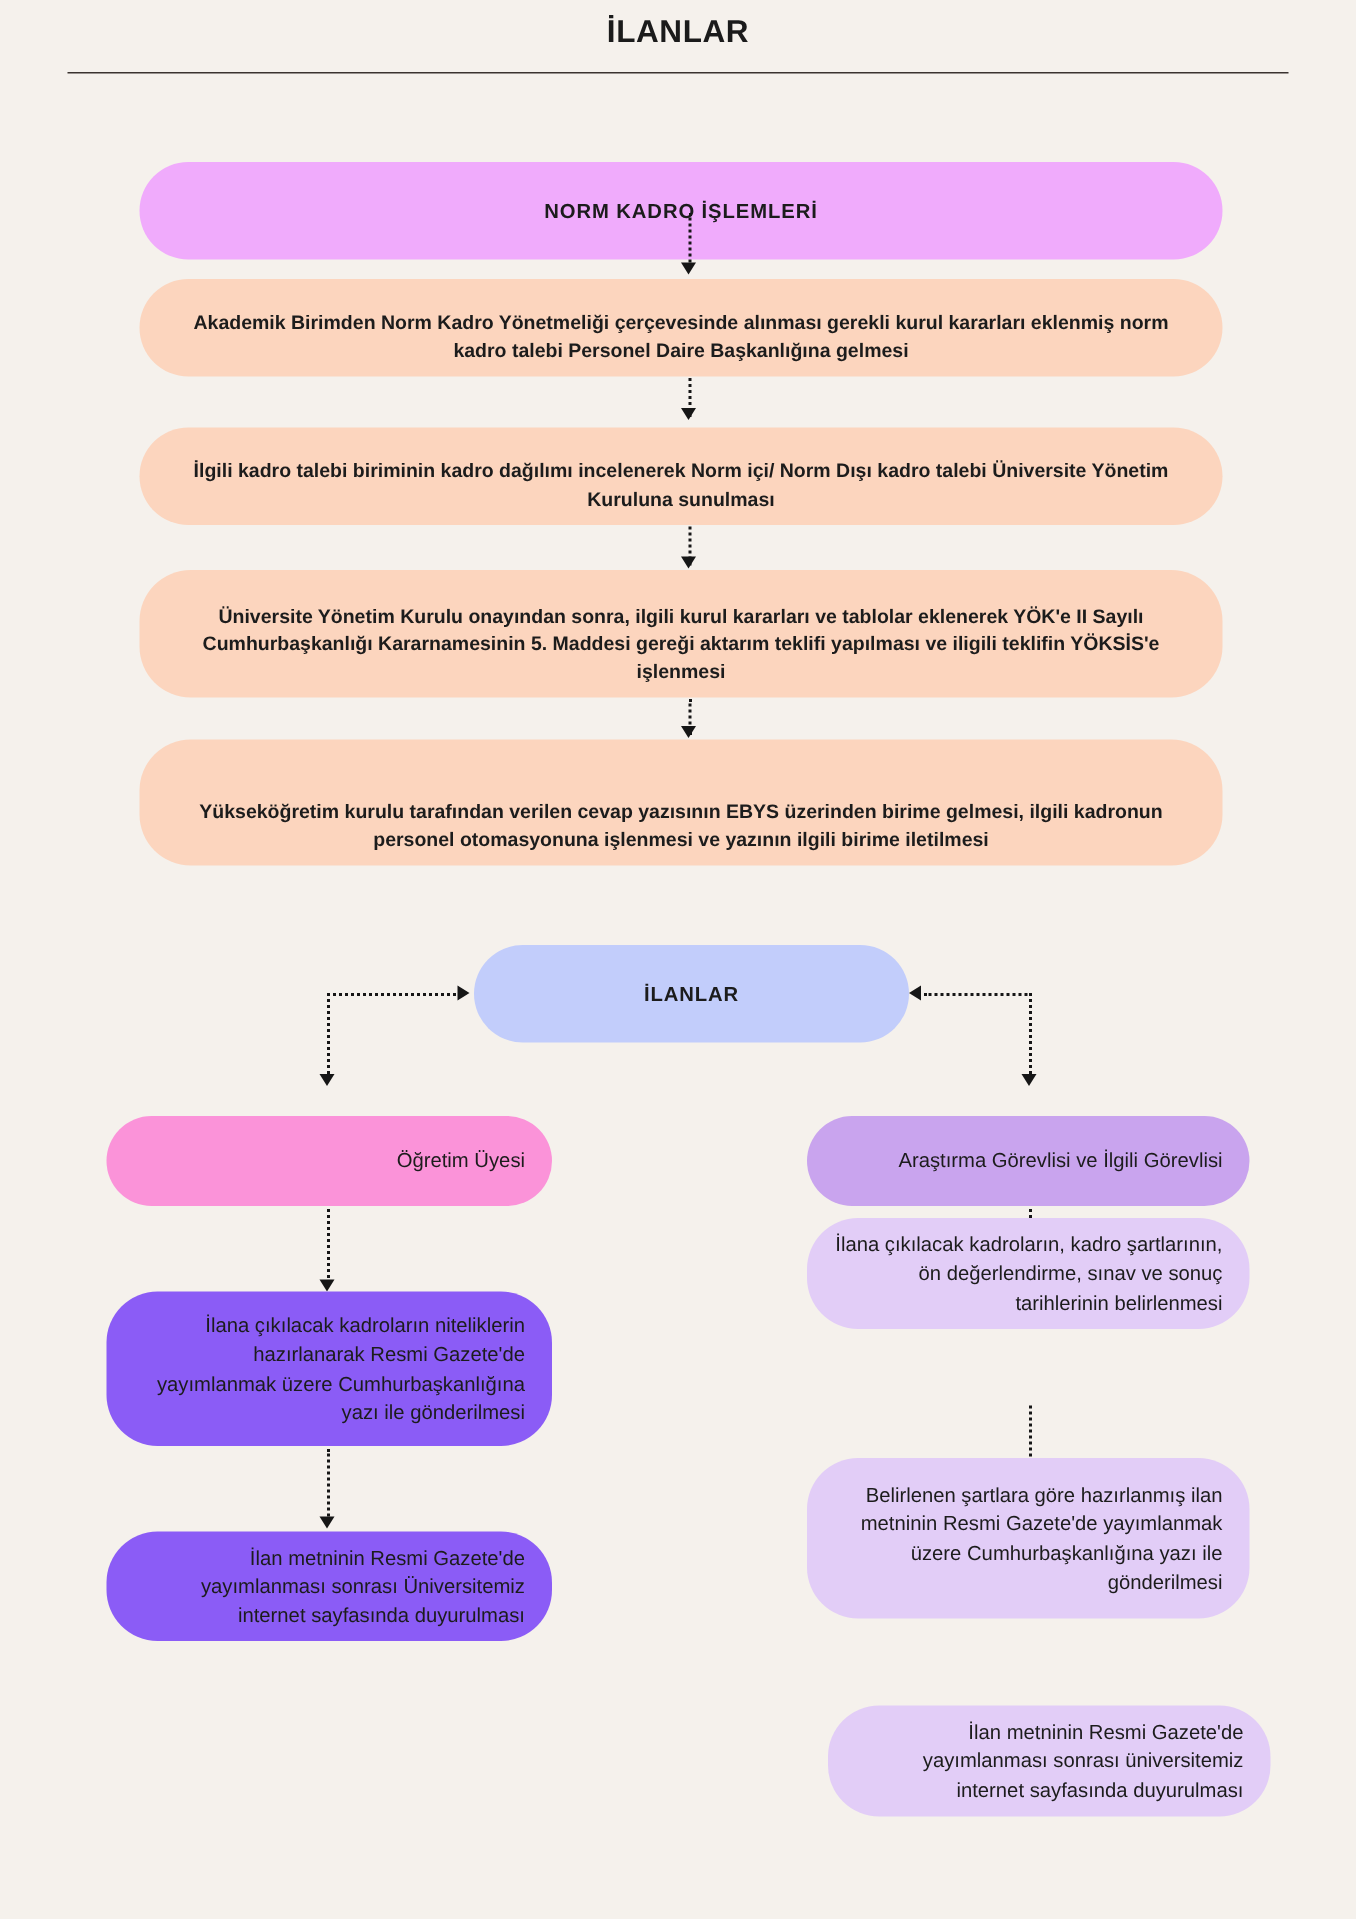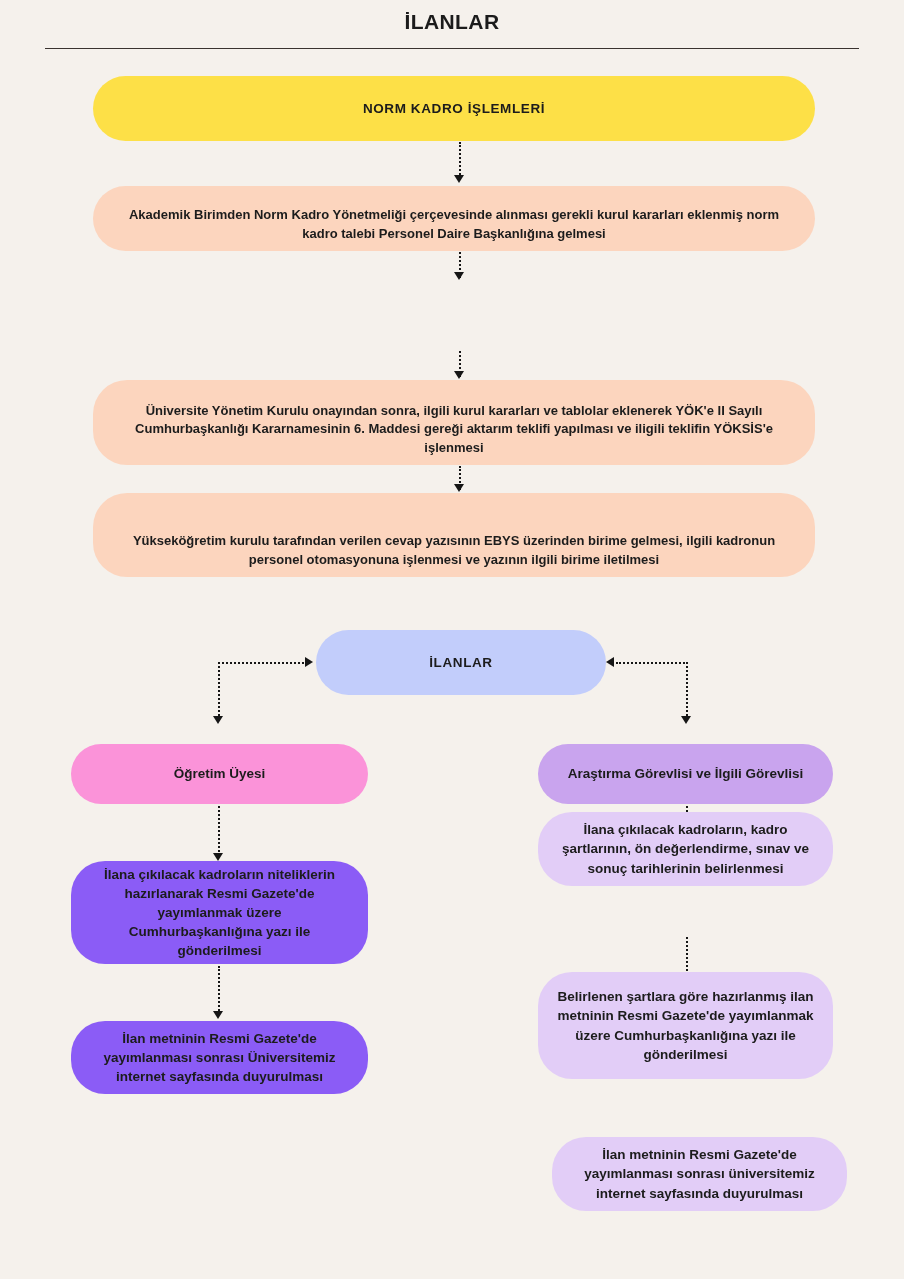--- a/index.html
+++ b/index.html
@@ -51,31 +51,31 @@
     border-radius: 34px;
     display: flex;
     align-items: center;
     justify-content: center;
     text-align: center;
     padding: 8px 18px;
     line-height: 1.42;
   }
   .node span { display: block; width: 100%; }
 
-  .orange-dark { background: #fde047; }
+  .orange-dark { background: #f0abfc; margin-top: 32px; }
   .orange-light { background: #fcd5be; align-items: flex-end; }
   .blue       { background: #c2cdfb; }
   .pink-dark  { background: #fb93d9; }
   .pink-light { background: #8b5cf6; }
   .purple-dark  { background: #c9a4ee; }
   .purple-light { background: #e2cdf7; }
 
   .bold   { font-weight: bold; font-size: 13px; }
   .heading{ font-weight: bold; font-size: 13.5px; letter-spacing: 0.6px; }
-  .plain  { font-weight: bold; font-size: 13.5px; }
+  .plain  { font-weight: normal; font-size: 13.5px; text-align: right; }
 
   
   .conn-v {
     position: absolute;
     width: 0;
     border-left: 2px dotted #161616;
   }
   .conn-h {
     position: absolute;
     height: 0;
@@ -118,26 +118,29 @@
   <div class="conn-v" style="left:459px; top:142px; height:36px;"></div>
   <div class="arrow-down" style="left:454px; top:175px;"></div>
 
   <div class="node orange-light bold" style="left:93px; top:186px; width:722px; height:65px;">
     <span>Akademik Birimden Norm Kadro Yönetmeliği çerçevesinde alınması gerekli kurul kararları eklenmiş norm kadro talebi Personel Daire Başkanlığına gelmesi</span>
   </div>
 
   <div class="conn-v" style="left:459px; top:252px; height:26px;"></div>
   <div class="arrow-down" style="left:454px; top:272px;"></div>
 
+  <div class="node orange-light bold" style="left:93px; top:285px; width:722px; height:65px;">
+    <span>İlgili kadro talebi biriminin kadro dağılımı incelenerek Norm içi/ Norm Dışı kadro talebi Üniversite Yönetim Kuruluna sunulması</span>
+  </div>
 
   <div class="conn-v" style="left:459px; top:351px; height:26px;"></div>
   <div class="arrow-down" style="left:454px; top:371px;"></div>
 
   <div class="node orange-light bold" style="left:93px; top:380px; width:722px; height:85px;">
-    <span>Üniversite Yönetim Kurulu onayından sonra, ilgili kurul kararları ve tablolar eklenerek YÖK'e II Sayılı Cumhurbaşkanlığı Kararnamesinin 6. Maddesi gereği aktarım teklifi yapılması ve iligili teklifin YÖKSİS'e işlenmesi</span>
+    <span>Üniversite Yönetim Kurulu onayından sonra, ilgili kurul kararları ve tablolar eklenerek YÖK'e II Sayılı Cumhurbaşkanlığı Kararnamesinin 5. Maddesi gereği aktarım teklifi yapılması ve iligili teklifin YÖKSİS'e işlenmesi</span>
   </div>
 
   <div class="conn-v" style="left:459px; top:466px; height:24px;"></div>
   <div class="arrow-down" style="left:454px; top:484px;"></div>
 
   <div class="node orange-light bold" style="left:93px; top:493px; width:722px; height:84px;">
     <span>Yükseköğretim kurulu tarafından verilen cevap yazısının EBYS üzerinden birime gelmesi, ilgili kadronun personel otomasyonuna işlenmesi ve yazının ilgili birime iletilmesi</span>
   </div>
 
   <div class="node blue heading" style="left:316px; top:630px; width:290px; height:65px;">

